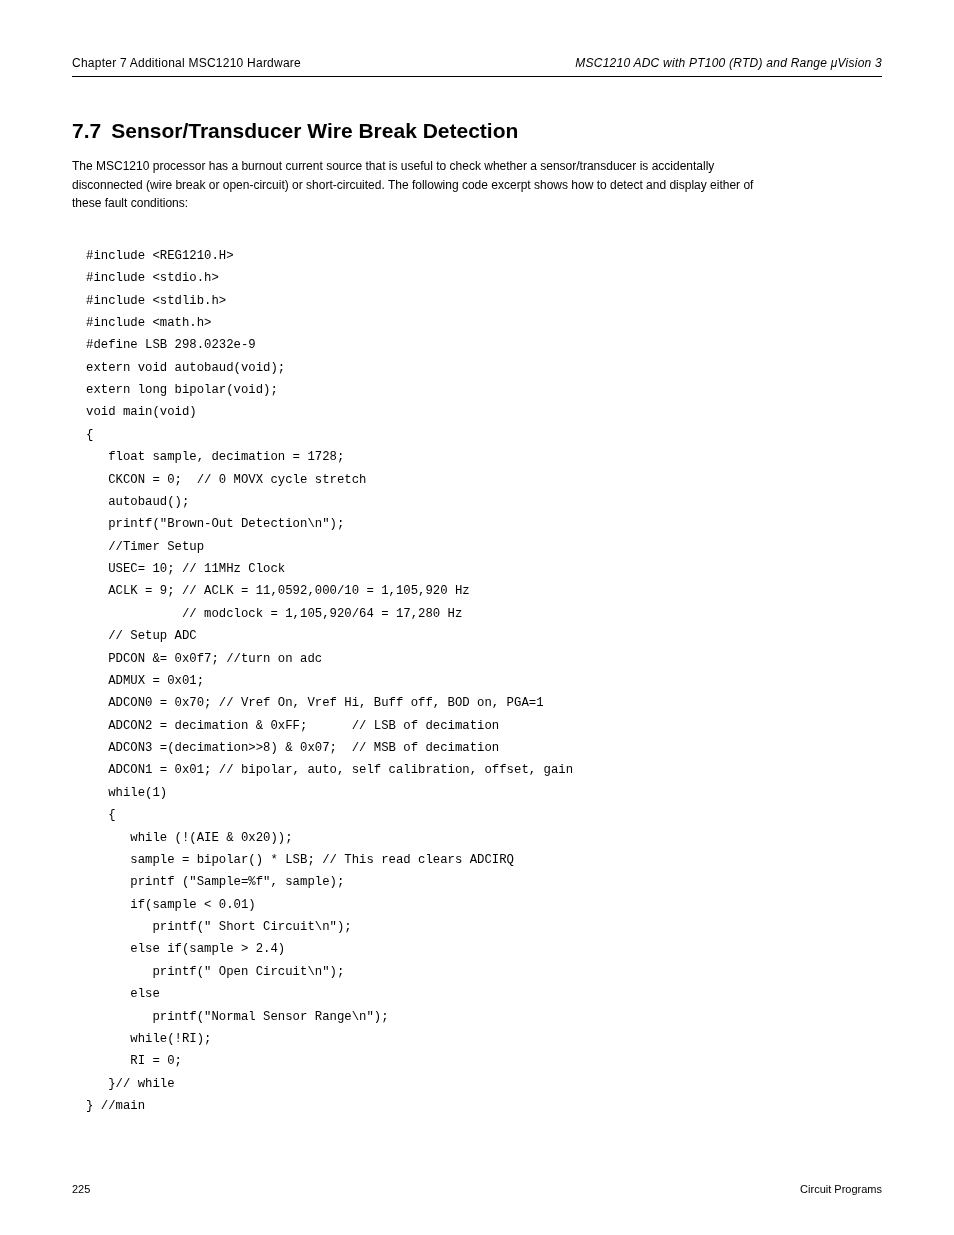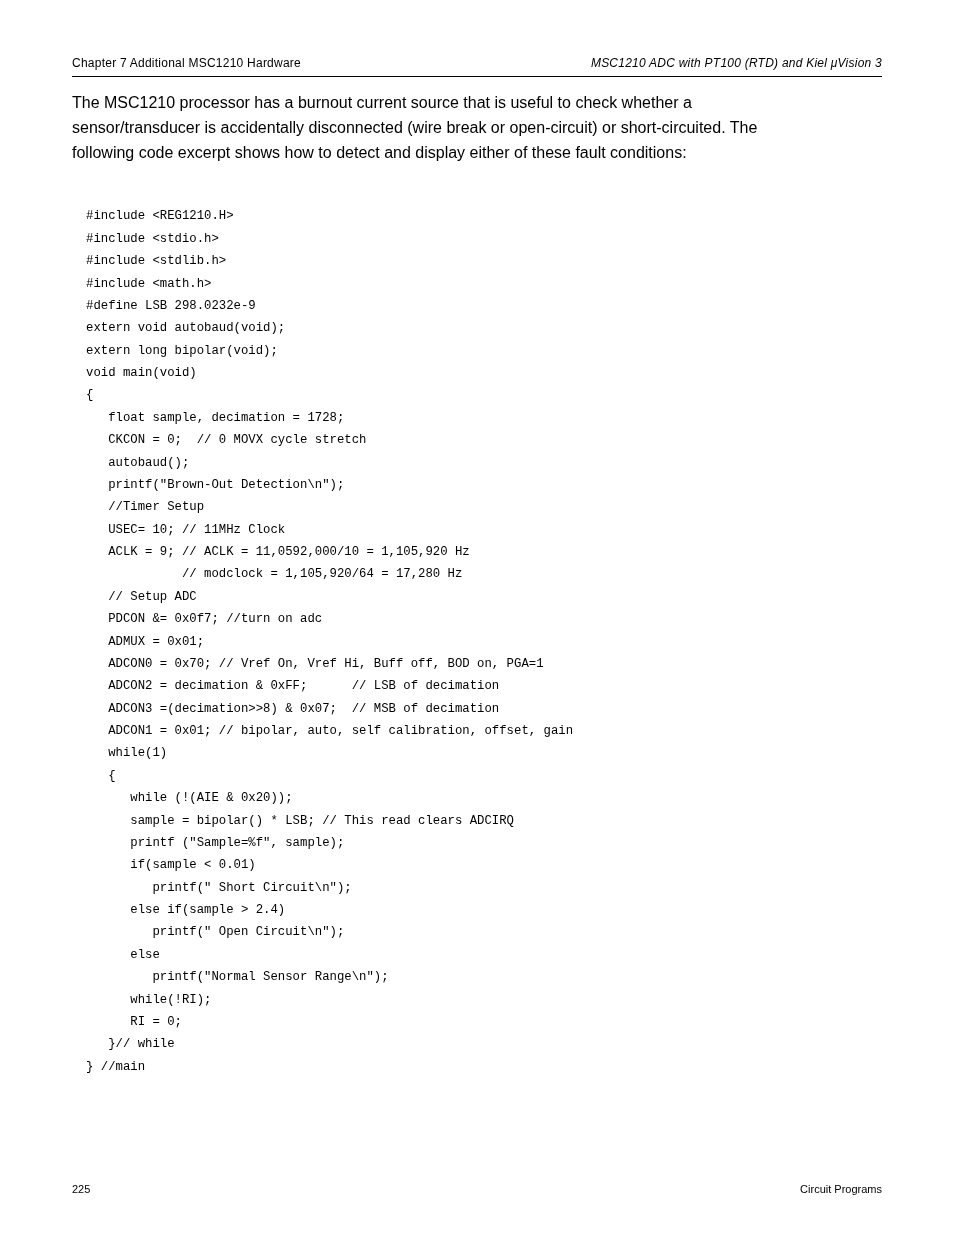--- a/index.html
+++ b/index.html
@@ -42,26 +42,26 @@
   .section-title {
     margin-top: 42px;
     font-size: 21px;
     font-weight: 700;
   }
   .section-title .num {
     margin-right: 10px;
   }
   .body-text {
     margin-top: 14px;
-    font-size: 16px;
+    font-size: 12px;
     line-height: 1.55;
     max-width: 700px;
   }
   .code-block {
-    margin-top: 40px;
+    margin-top: 32px;
     margin-left: 14px;
     font-family: "Courier New", Courier, monospace;
     font-size: 12.3px;
     line-height: 1.82;
     white-space: pre;
     color: #000;
   }
   .footer {
     position: absolute;
     left: 72px;
@@ -74,25 +74,28 @@
   }
 </style>
 </head>
 <body>
 
 <div class="page">
 
   <div class="header-row">
     <div class="header-left">Chapter 7 Additional MSC1210 Hardware</div>
     <div class="header-right">
-      <span>MSC1210 ADC with PT100 (RTD) and Kiel </span><span>μ</span><span>Vision 3</span>
+      <span>MSC1210 ADC with PT100 (RTD) and Range </span><span>μ</span><span>Vision 3</span>
     </div>
   </div>
   <hr class="rule">
 
+  <div class="section-title">
+    <span class="num">7.7</span><span>Sensor/Transducer Wire Break Detection</span>
+  </div>
 
   <div class="body-text">The MSC1210 processor has a burnout current source that is useful to check whether a sensor/transducer is accidentally disconnected (wire break or open-circuit) or short-circuited. The following code excerpt shows how to detect and display either of these fault conditions:</div>
 
   <div class="code-block" id="code-block">#include &lt;REG1210.H&gt;
 #include &lt;stdio.h&gt;
 #include &lt;stdlib.h&gt;
 #include &lt;math.h&gt;
 #define LSB 298.0232e-9
 extern void autobaud(void);
 extern long bipolar(void);

